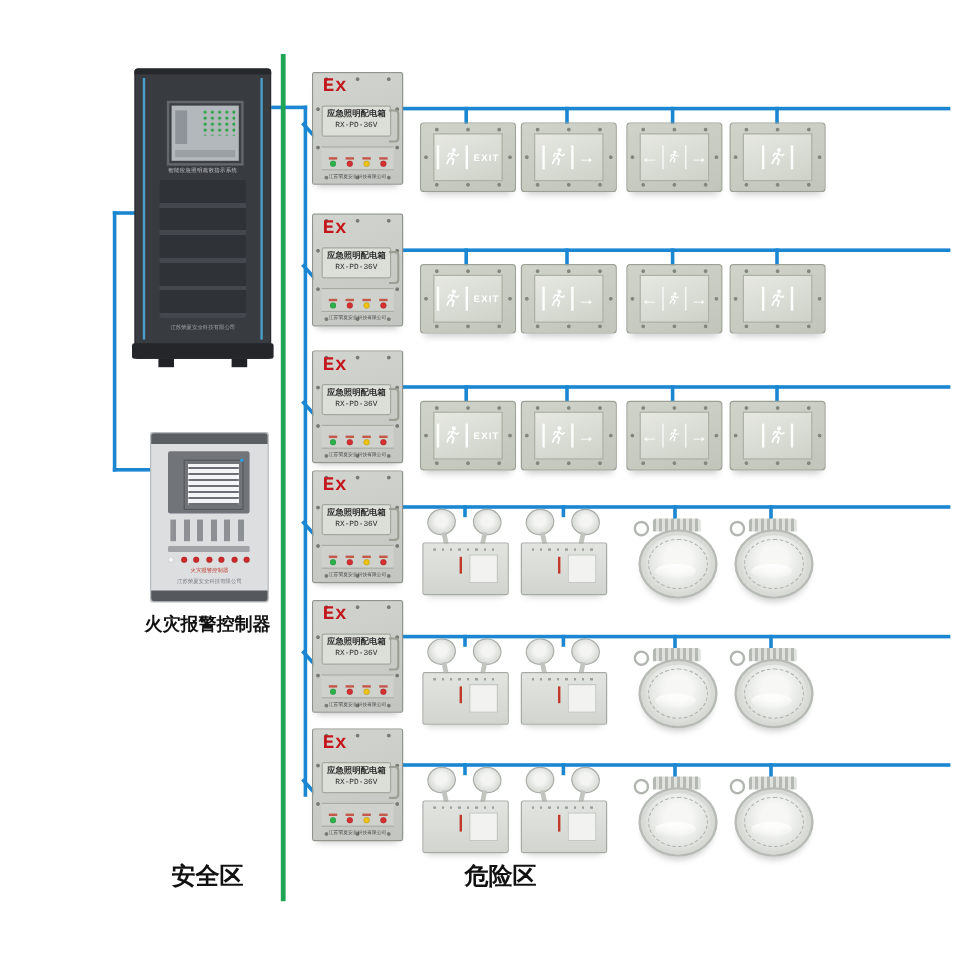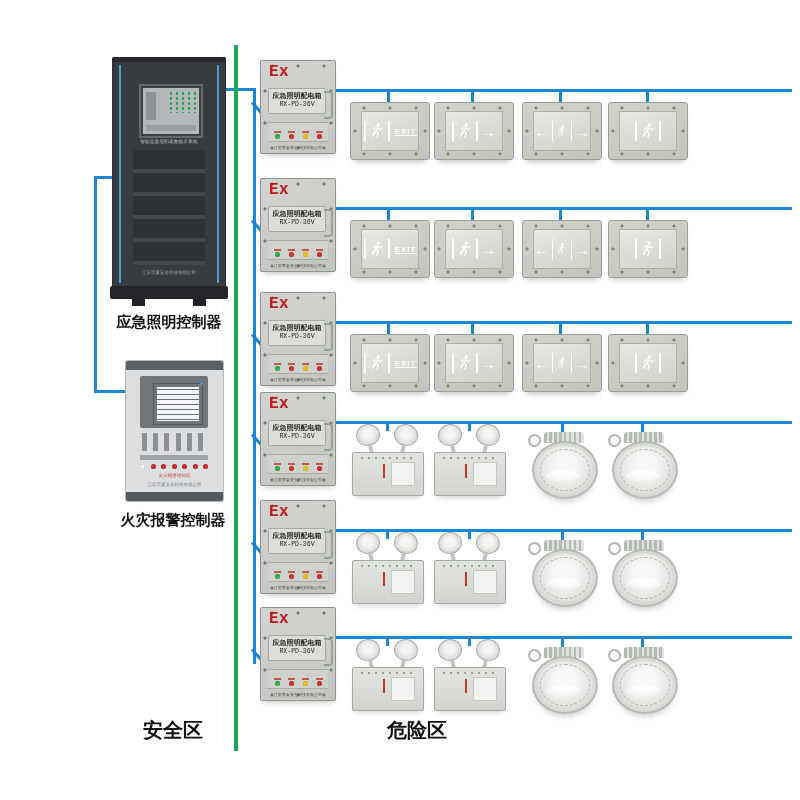--- a/index.html
+++ b/index.html
@@ -90,21 +90,21 @@
         radial-gradient(circle at 39px 51px,#83887e 1.2px,transparent 1.9px),
         radial-gradient(circle at 65px 51px,#83887e 1.2px,transparent 1.9px),
         radial-gradient(circle at 4px 28px,#83887e 1.2px,transparent 1.9px),
         radial-gradient(circle at 74px 28px,#83887e 1.2px,transparent 1.9px),
         linear-gradient(160deg,#d0d3ca,#c2c5bc);
       box-shadow:0 6px 6px -4px rgba(0,0,0,.22);}
   .exit-face{position:absolute;inset:8px 10px;background:linear-gradient(160deg,#e6e8e1,#ced2c9);border:1px solid #adb2a7;
       display:flex;align-items:center;justify-content:center;gap:3px;}
   .doorbar{width:2px;height:20px;background:#fff;opacity:.95;}
   .man{display:block;}
-  .exit-word{font-size:8px;font-weight:700;color:#fff;letter-spacing:1px;margin-left:2px;text-decoration:underline;}
+  .exit-word{font-size:8px;font-weight:700;color:#fff;letter-spacing:1px;margin-left:2px;}
   .arr{font-size:15px;font-weight:700;color:#fff;line-height:1;}
   
   .twin{position:absolute;top:32px;width:72px;height:74px;}
   .twin .head{position:absolute;top:0;width:22px;height:20px;border:1px solid #a9ada7;border-radius:50%;
       background:radial-gradient(circle at 50% 45%,#f4f5f3 30%,#dfe1dd 60%,#c9ccc6);}
   .twin .head::after{content:"";position:absolute;left:9px;bottom:-9px;width:4px;height:10px;background:#c2c5bf;}
   .twin .h1{left:4px;transform:rotate(-12deg);}
   .twin .h2{left:42px;transform:rotate(12deg);}
   .twin .tbody{position:absolute;top:28px;left:0;width:70px;height:42px;background:linear-gradient(#e2e4e0,#d2d5cf);
       border:1px solid #a6aaa4;border-radius:2px;box-shadow:0 5px 6px -4px rgba(0,0,0,.22);}
@@ -147,21 +147,20 @@
         <div class="mimic-strip"></div>
       </div>
     </div>
     <div class="cab-caption">智能应急照明疏散指示系统</div>
     <div class="cab-slots"></div>
     <div class="cab-company">江苏荣夏安全科技有限公司</div>
     <div class="cab-base"></div>
     <div class="cab-foot l"></div>
     <div class="cab-foot r"></div>
   </div>
-  <div class="device-label" id="cab-label">应急照明控制器</div>
 
   <div id="fap">
     <div class="fap-topbar"></div>
     <div class="fap-disp">
       <div class="fap-screen"></div>
       <div class="fap-dot"></div>
     </div>
     <div class="fap-slots"></div>
     <div class="fap-bar"></div>
     <div class="fap-leds">

